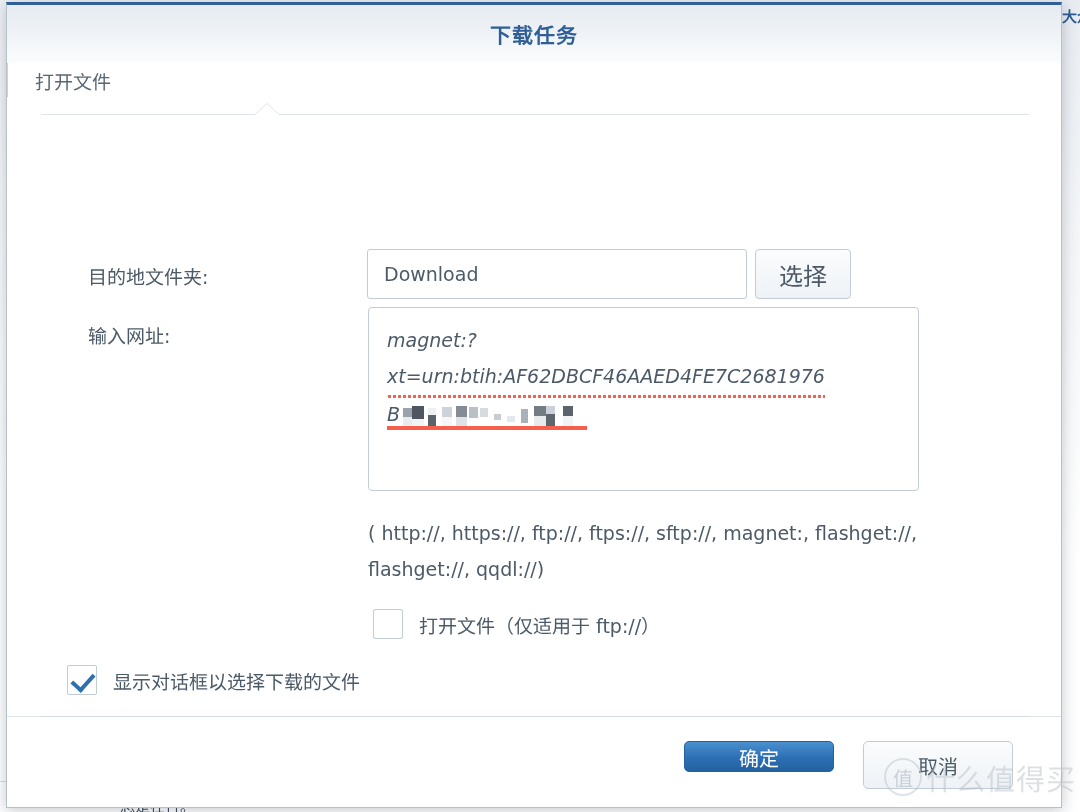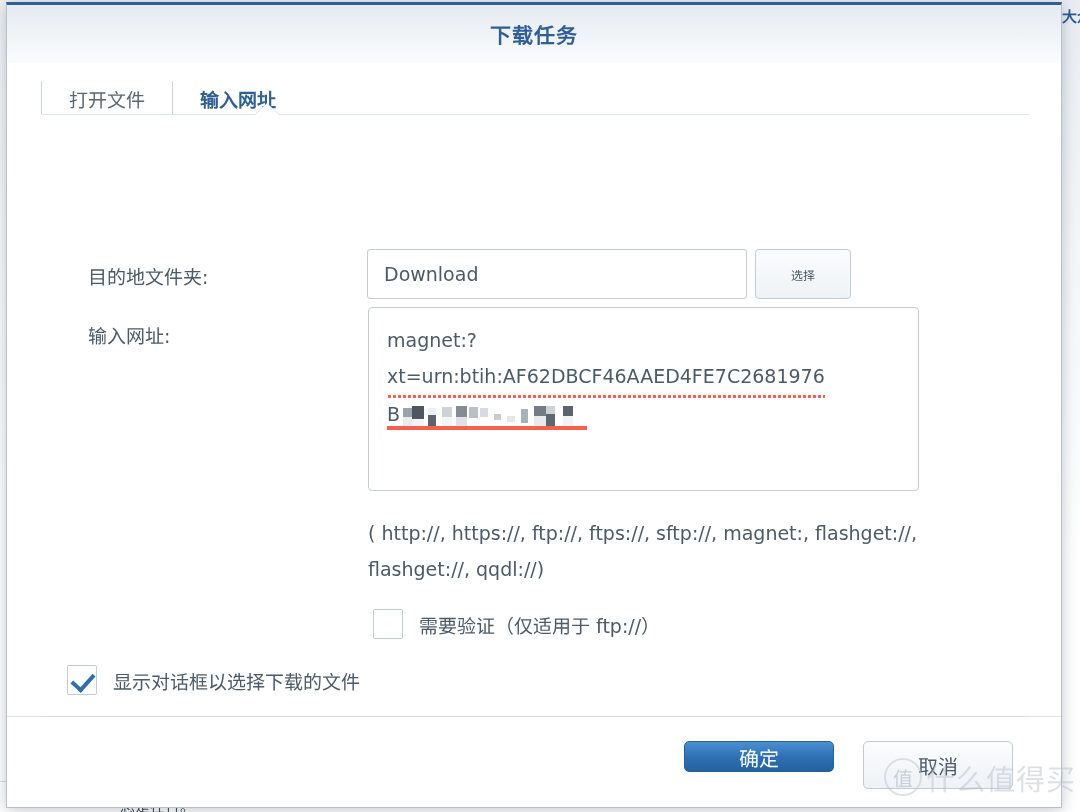--- a/index.html
+++ b/index.html
@@ -90,23 +90,22 @@
     font-weight: bold;
     color: #2f5f96;
     letter-spacing: 1px;
     font-family: "DejaVu Sans", sans-serif;
   }
 
   
   #tabstrip {
     position: relative;
     height: 52px;
-    padding-left: 34px;
-    display: flex;
-    align-items: flex-end;
+    display: flex;
+    align-items: flex-start;
     background: #ffffff;
   }
   .tab {
     position: relative;
     height: 34px;
     display: flex;
     align-items: center;
     padding: 0 27px;
     font-size: 19px;
     color: #5a6773;
@@ -178,21 +177,21 @@
   #select-folder-button {
     position: absolute;
     left: 748px;
     top: 134px;
     width: 96px;
     height: 50px;
     box-sizing: border-box;
     border: 1px solid #c2ccd7;
     border-radius: 4px;
     background: linear-gradient(180deg, #fbfcfd 0%, #eef2f6 100%);
-    font-size: 12px;
+    font-size: 24px;
     color: #4c5a67;
     cursor: pointer;
     font-family: "DejaVu Sans", sans-serif;
   }
 
   #url-textarea-wrap {
     position: absolute;
     left: 361px;
     top: 192px;
     width: 551px;
@@ -205,20 +204,21 @@
     overflow: hidden;
   }
   .url-line {
     font-size: 19px;
     line-height: 36px;
     color: #4c5a67;
     font-family: "DejaVu Sans", sans-serif;
     white-space: nowrap;
     position: relative;
     width: fit-content;
+    font-style: italic;
   }
   .spell-dotted {
     background-image: radial-gradient(circle, #f0604d 1.4px, transparent 1.6px);
     background-size: 5px 5px;
     background-repeat: repeat-x;
     background-position: 0 bottom;
     padding-bottom: 5px;
   }
   #url-line-3 {
     display: flex;
@@ -392,21 +392,20 @@
 </div>
 
 <div id="dialog">
 
   <div id="dialog-titlebar">
     <div id="dialog-title">下载任务</div>
   </div>
 
   <div id="tabstrip">
     <div class="tab">打开文件</div>
-    <div class="tab active">输入网址</div>
     <div id="tab-underline"></div>
     <div id="tab-arrow"></div>
   </div>
 
   <div id="dialog-body">
 
     <div class="field-label" id="label-destination">目的地文件夹:</div>
 
     <input id="destination-input" type="text" value="Download" style="">
 
@@ -443,21 +442,21 @@
           <span style="left:162px;top:10px; width:10px; height:10px; background:#f1f3f5;"></span>
         </span>
         <span id="url-line-3-underline"></span>
       </div>
     </div>
 
     <div id="protocol-hint">( http://, https://, ftp://, ftps://, sftp://, magnet:, flashget://, flashget://, qqdl://)</div>
 
     <div class="checkbox-row" id="row-auth">
       <span class="cb-box"></span>
-      <span class="cb-label">需要验证（仅适用于 ftp://）</span>
+      <span class="cb-label">打开文件（仅适用于 ftp://）</span>
     </div>
 
     <div class="checkbox-row" id="row-showdlg">
       <span class="cb-box checked"></span>
       <span class="cb-label">显示对话框以选择下载的文件</span>
     </div>
   </div>
 
   <div id="dialog-footer">
     <div id="footer-separator-inner"></div>

